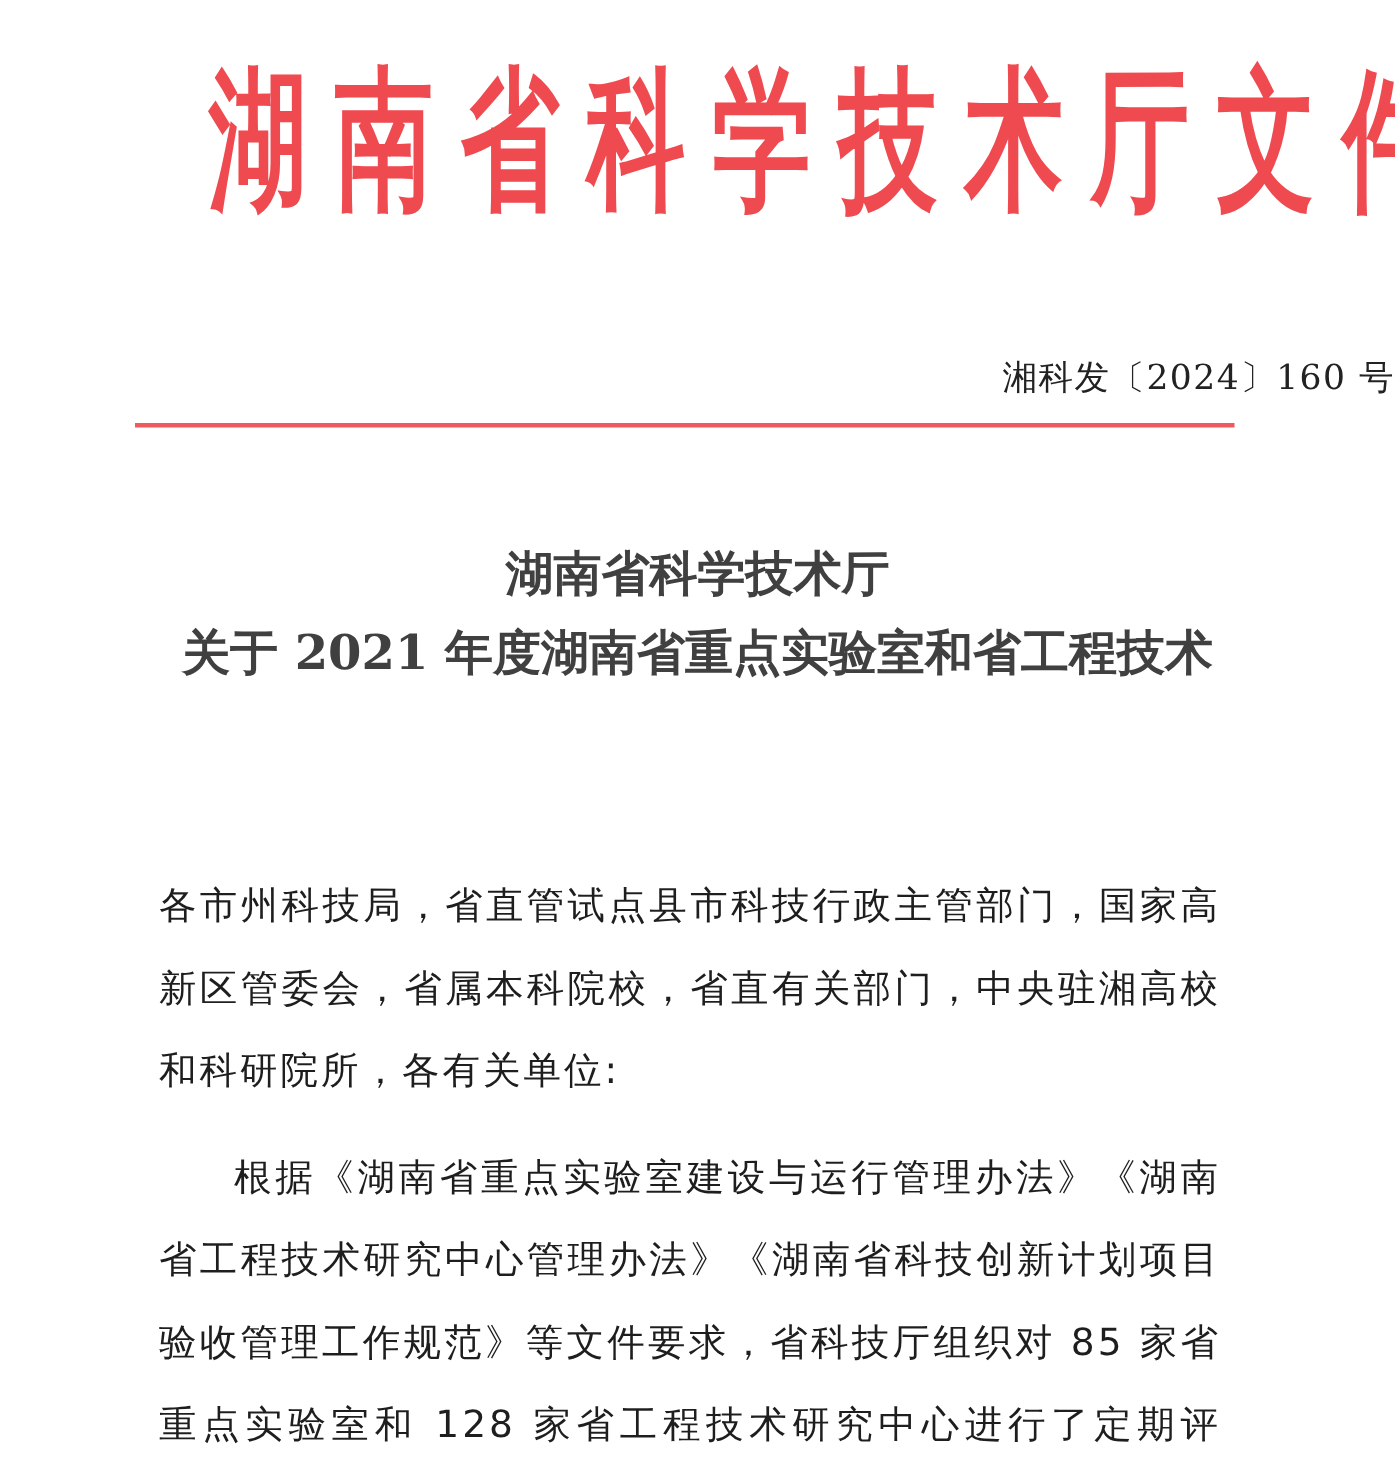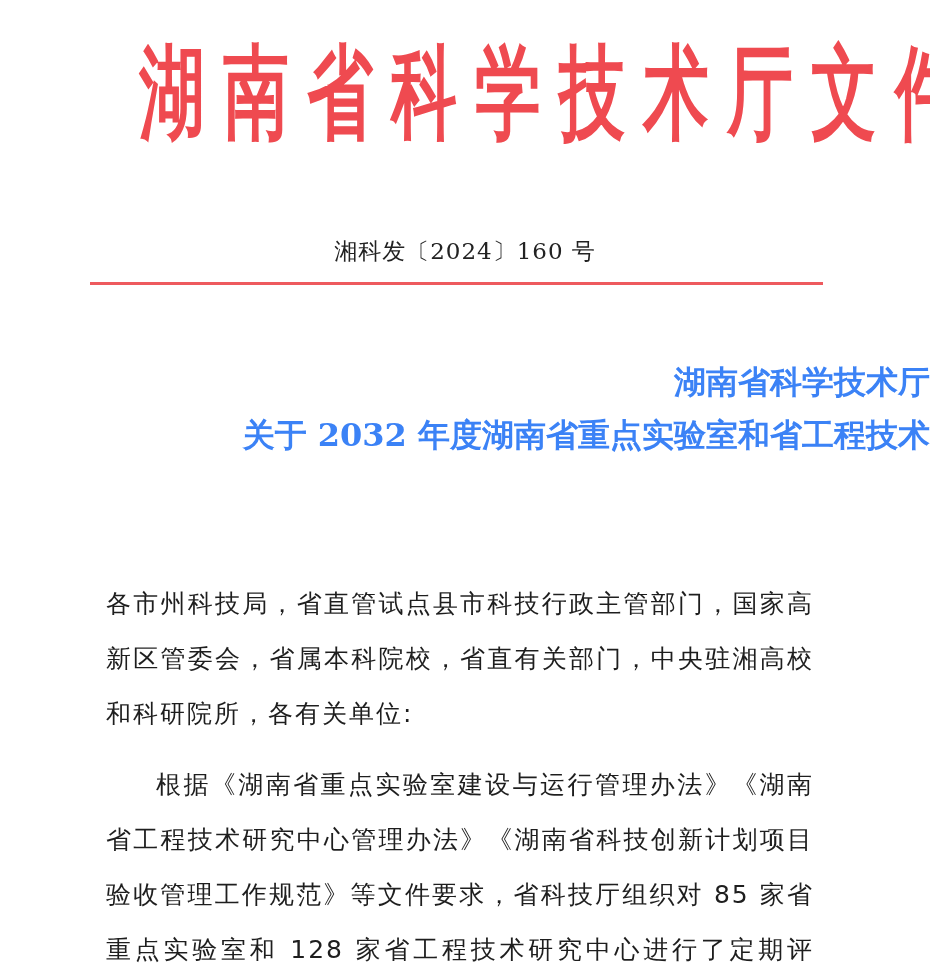--- a/index.html
+++ b/index.html
@@ -33,44 +33,44 @@
     .masthead span {
       display: inline-block;
       transform: scaleX(0.78) scaleY(1.22);
       transform-origin: center;
     }
     .doc-number {
       position: absolute;
       left: 0;
       width: 930px;
       top: 236px;
-      text-align: center;
+      text-align: right;
       font-size: 23px;
       font-family: "DejaVu Serif", serif;
       color: #222;
       letter-spacing: 1px;
     }
     .red-rule {
       position: absolute;
       left: 90px;
       top: 282px;
       width: 733px;
       height: 3px;
       background: #ee5a5e;
     }
     .title-block {
       position: absolute;
       left: 0;
       width: 930px;
       top: 356px;
-      text-align: right;
+      text-align: center;
       font-family: "DejaVu Serif", serif;
       font-weight: bold;
       font-size: 32px;
-      color: #3b82f6;
+      color: #404040;
       line-height: 53px;
     }
     .title-line {
       display: block;
       white-space: nowrap;
     }
     .body-text {
       position: absolute;
       left: 90px;
       width: 740px;
@@ -104,19 +104,19 @@
   <span>文</span>
   <span>件</span>
 </div>
 
 <div class="doc-number">湘科发〔2024〕160 号</div>
 
 <div class="red-rule"></div>
 
 <div class="title-block">
   <span class="title-line">湖南省科学技术厅</span>
-  <span class="title-line">关于 2032 年度湖南省重点实验室和省工程技术</span>
+  <span class="title-line">关于 2021 年度湖南省重点实验室和省工程技术</span>
 </div>
 
 <div class="body-text">
   <p class="para">各市州科技局，省直管试点县市科技行政主管部门，国家高新区管委会，省属本科院校，省直有关部门，中央驻湘高校和科研院所，各有关单位:</p>
   <p class="para indent">根据《湖南省重点实验室建设与运行管理办法》《湖南省工程技术研究中心管理办法》《湖南省科技创新计划项目验收管理工作规范》等文件要求，省科技厅组织对 85 家省重点实验室和 128 家省工程技术研究中心进行了定期评估，现将评估结果予以发布。</p>
 </div>
 
 </body></html>

